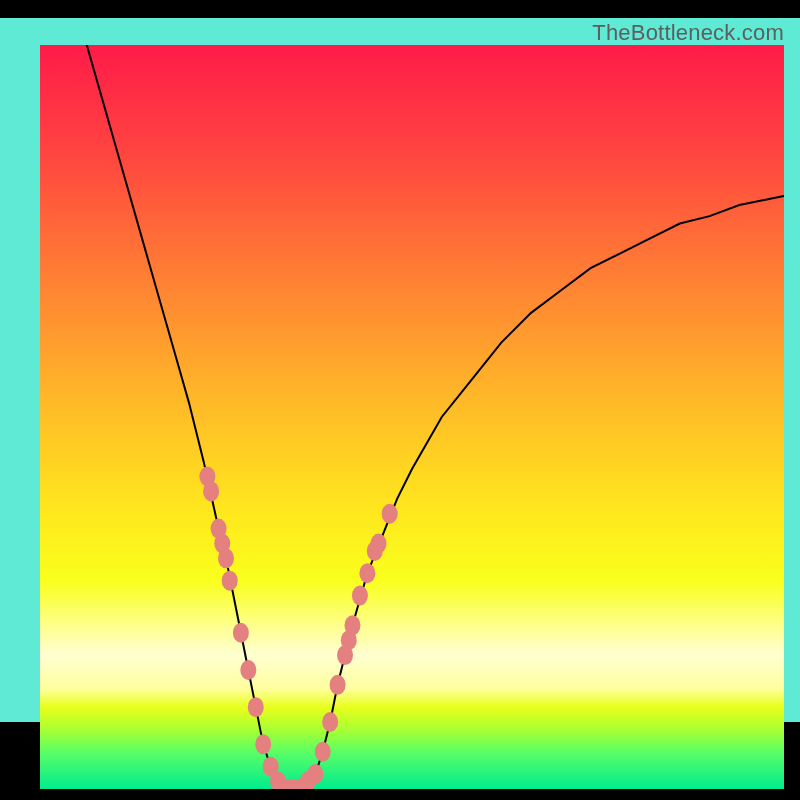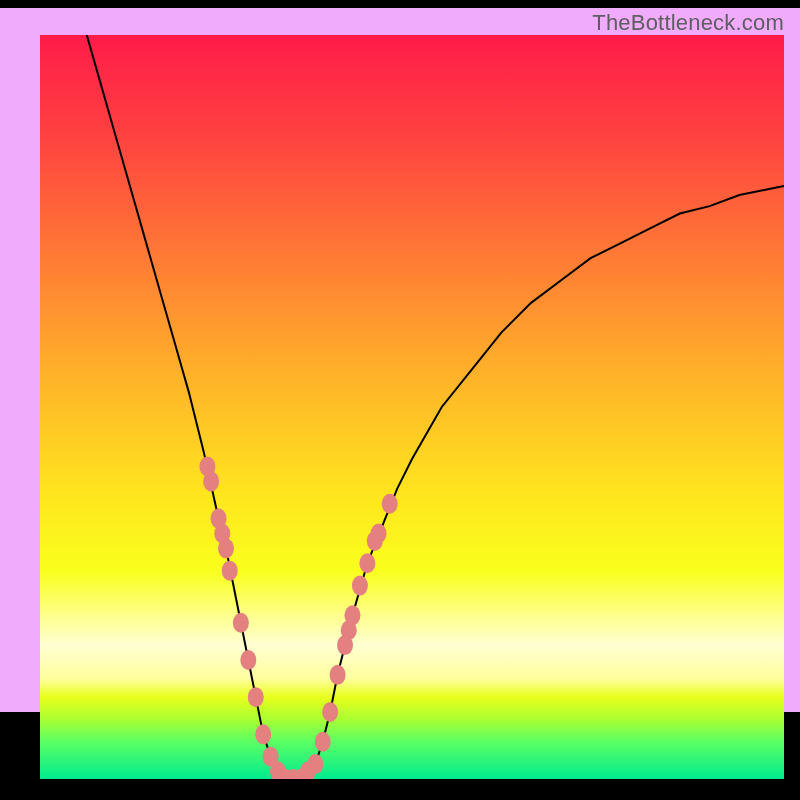--- a/index.html
+++ b/index.html
@@ -6,24 +6,24 @@
     margin: 0;
     padding: 0;
     width: 800px;
     height: 800px;
     background: #000000;
     overflow: hidden;
   }
   .frame {
     position: absolute;
     left: 0;
-    top: 8px;
+    top: 18px;
     width: 800px;
     height: 704px;
-    background: #f0abfc;
+    background: #5eead4;
   }
   .plot-area {
     position: absolute;
     left: 40px;
     top: 27px;
     width: 744px;
     height: 744px;
     overflow: hidden;
   }
   .gradient-bg {

